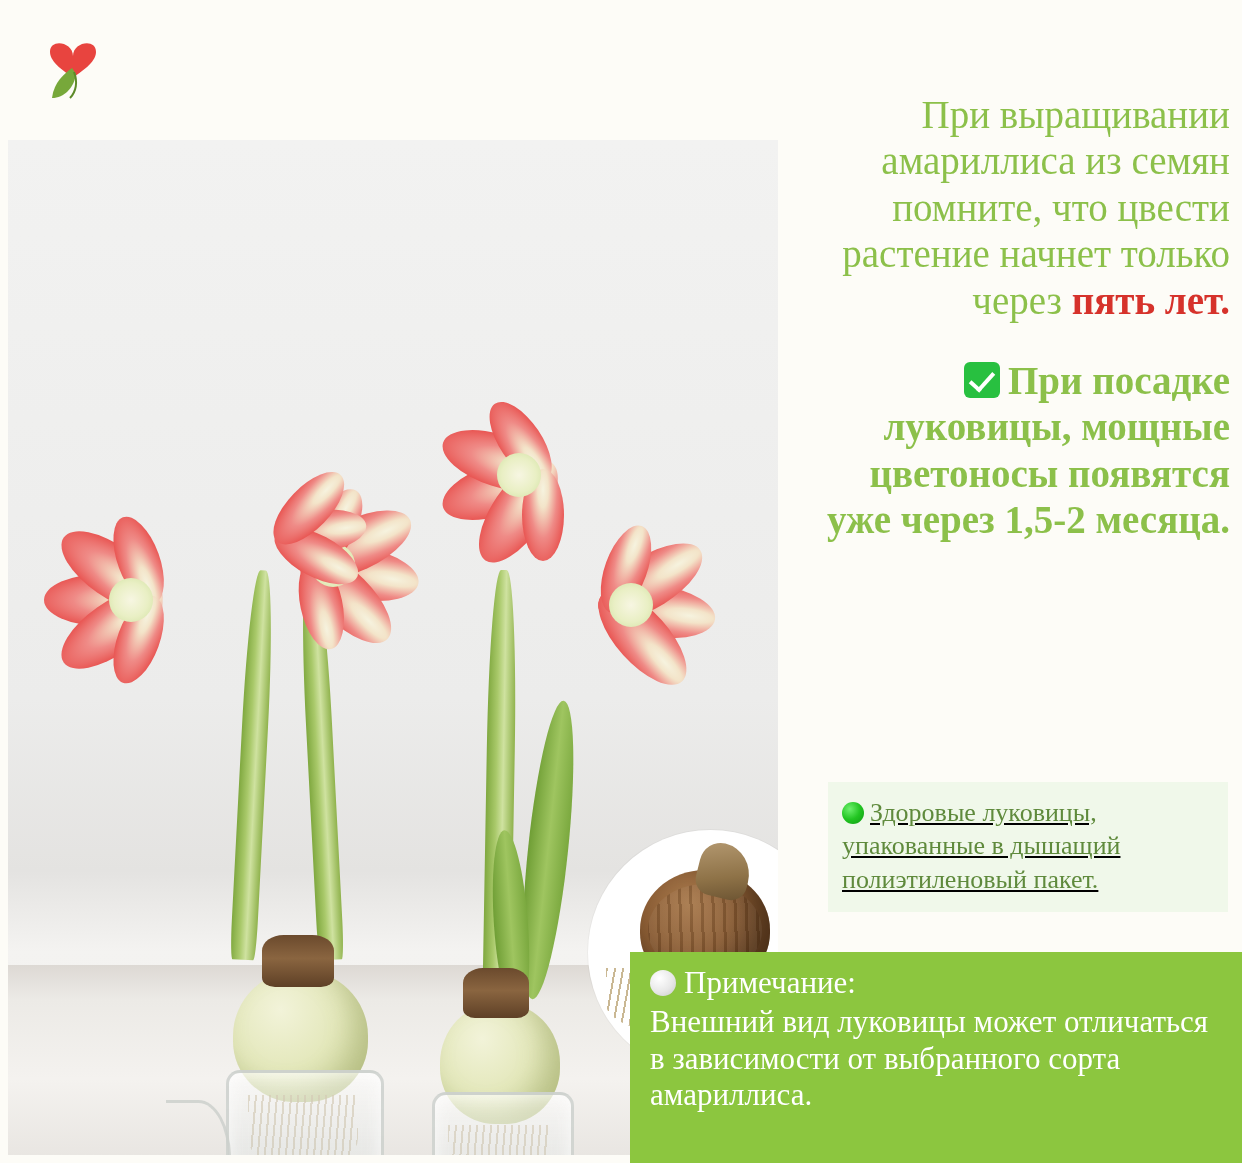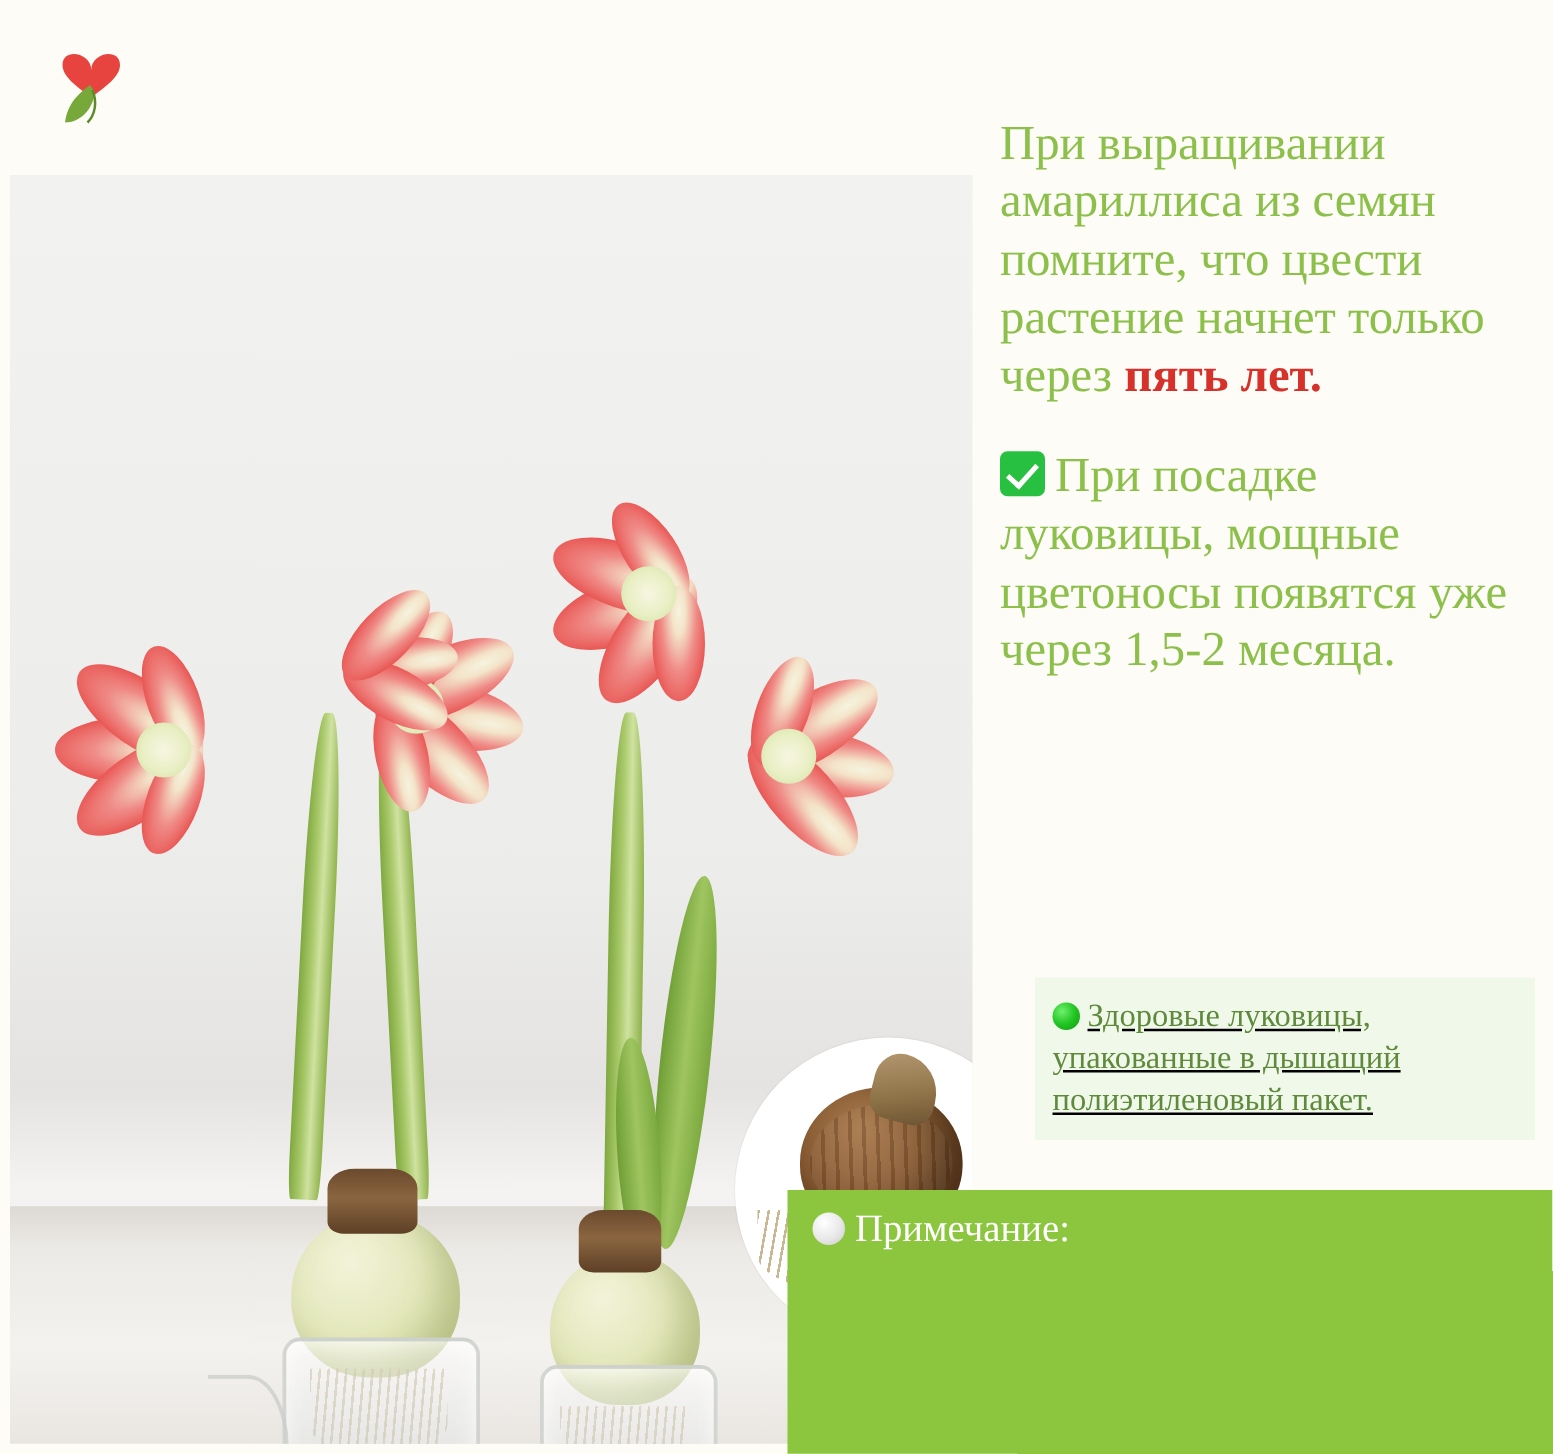--- a/index.html
+++ b/index.html
@@ -161,36 +161,38 @@
     background: repeating-linear-gradient(100deg, rgba(196,176,136,.9) 0 2px, transparent 2px 8px);
     border-radius: 0 0 45% 45%;
   }
 
   
   .col-right {
     position: absolute;
     left: 800px;
     top: 92px;
     width: 430px;
+    text-align: right;
   }
   .para-main {
     font-size: 39px;
     line-height: 1.19;
     color: #8cc04a;
     font-family: "Liberation Serif", serif;
   }
   .accent-red {
     color: #d6322b;
     font-weight: 700;
   }
   .block-2 {
     margin-top: 34px;
     font-size: 39px;
     line-height: 1.19;
     color: #8cc04a;
+    font-weight: bold;
   }
   .check-icon {
     display: inline-block;
     width: 36px; height: 36px;
     background: #28c040;
     border-radius: 6px;
     position: relative;
     vertical-align: -4px;
     margin-right: 8px;
   }
@@ -357,13 +359,14 @@
 <div class="note-box">
   <div class="note-text">
     <span class="bullet"></span><span>Здоровые луковицы, упакованные в дышащий полиэтиленовый пакет.</span>
   </div>
 </div>
 
 <div class="bottom-panel">
   <div class="bottom-title">
     <span class="circle-icon"></span><span>Примечание:</span>
   </div>
+  <div class="bottom-body">Внешний вид луковицы может отличаться в зависимости от выбранного сорта амариллиса.</div>
 </div>
 
 </body></html>

